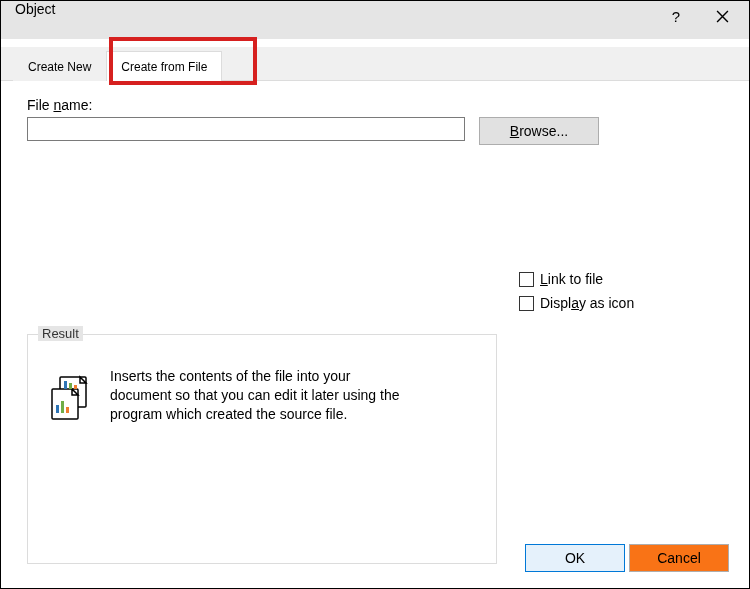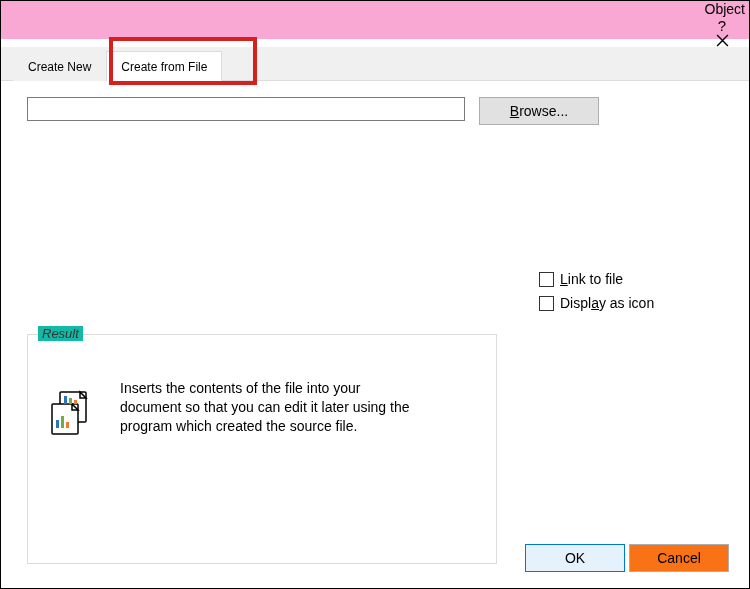--- a/index.html
+++ b/index.html
@@ -7,24 +7,23 @@
 
     .window {
       width: 750px; height: 589px;
       border: 1px solid #000;
       background: #fff;
       position: relative;
       display: flex; flex-direction: column;
     }
     .titlebar {
       height: 38px;
-      display: flex; align-items: flex-end;
+      display: flex; align-items: flex-start;
       padding: 0 4px 0 14px;
-      background: #f9a8d4;
-      flex-direction: column;
+      background: #e5e5e5;
     }
     .titlebar .title { font-size: 14px; flex: 0 0 auto; }
     .titlebar .spacer { flex: 1; }
     .titlebar .help, .titlebar .close {
       width: 46px; height: 30px;
       display: flex; align-items: center; justify-content: center;
       font-size: 15px; color: #000;
     }
     .titlebar .close svg { width: 13px; height: 13px; }
 
@@ -77,45 +76,45 @@
     }
     .browse-btn {
       width: 120px; height: 28px;
       background: #e1e1e1;
       border: 1px solid #adadad;
       font-size: 14px;
     }
 
     .checkboxes {
       position: absolute;
-      left: 538px; top: 190px;
+      left: 518px; top: 190px;
       font-size: 14px;
     }
     .chk { display: flex; align-items: center; gap: 6px; margin-bottom: 8px; }
     .chkbox {
       width: 15px; height: 15px;
       border: 1px solid #333;
       background: #fff;
     }
 
     .result-group {
       position: absolute;
       left: 26px; top: 253px;
       width: 470px; height: 230px;
       border: 1px solid #dcdcdc;
       padding: 18px 14px 12px 14px;
     }
     .result-legend {
       position: absolute;
       top: -9px; left: 10px;
-      background: #14b8a6;
+      background: #e5e5e5;
       padding: 0 4px;
-      font-size: 13px; color: #333; font-style: italic;
-    }
-    .result-content { display: flex; gap: 22px; align-items: flex-end; margin-top: 26px; }
+      font-size: 13px; color: #333;
+    }
+    .result-content { display: flex; gap: 12px; align-items: center; margin-top: 14px; }
     .result-icon { width: 52px; height: 46px; flex: 0 0 auto; margin-left: 4px; margin-top: 6px; }
     .result-text { font-size: 14px; line-height: 1.35; max-width: 300px; }
 
     .footer {
       height: 60px;
       display: flex; justify-content: flex-end; align-items: center;
       gap: 4px; padding-right: 20px;
     }
     .btn {
       width: 100px; height: 28px;
@@ -145,20 +144,23 @@
   </div>
 
   <div class="tabstrip">
     <div class="tab">Create New</div>
     <div class="tab active">Create from File</div>
   </div>
 
   <div class="highlight-box"></div>
 
   <div class="body">
+    <div class="file-label">
+      <span>File </span><u>n</u><span>ame:</span>
+    </div>
     <div class="file-row">
       <input class="file-input" type="text" value="" style="">
       <button class="browse-btn">
         <span></span><u>B</u><span>rowse...</span>
       </button>
     </div>
 
     <div class="checkboxes">
       <label class="chk">
         <span class="chkbox"></span>

